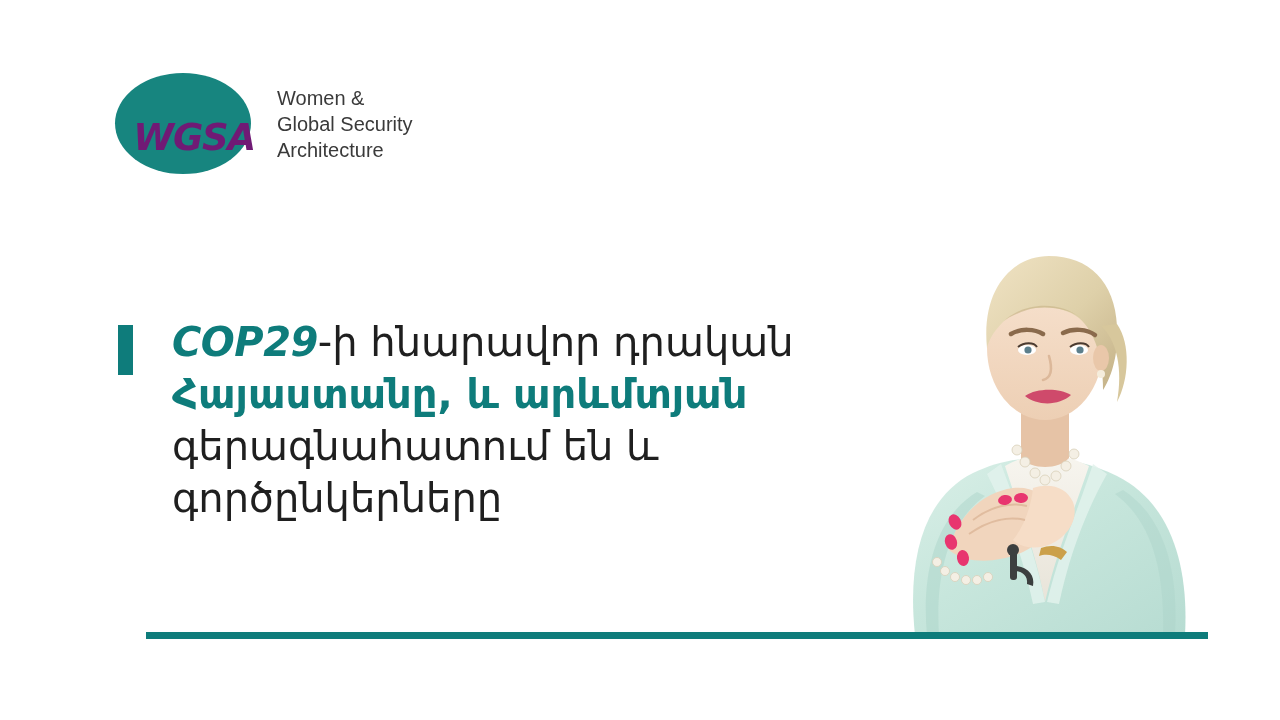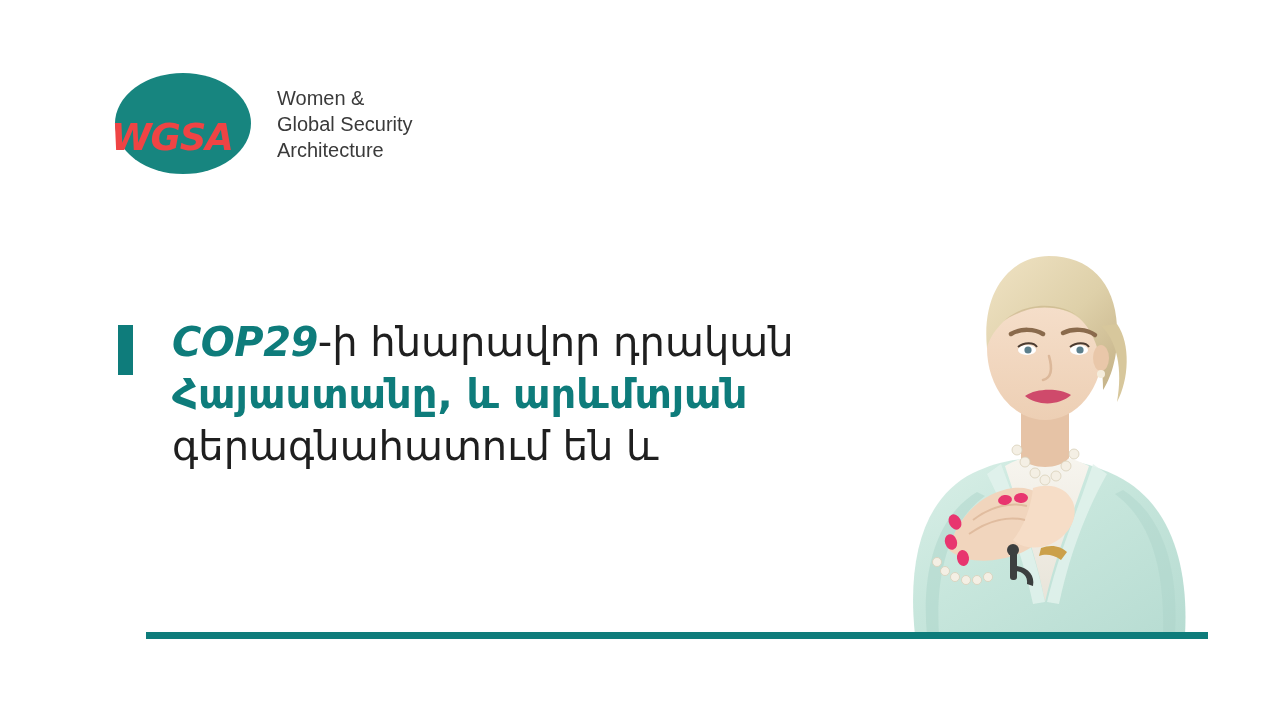--- a/index.html
+++ b/index.html
@@ -38,22 +38,22 @@
     width: 136px;
     height: 101px;
     background: #17857F;
     border-radius: 50% / 50%;
   }
   #logo-wordmark {
     position: absolute;
     left: -4px;
     top: 46px;
     width: 144px;
-    text-align: left;
-    color: #ef4444;
+    text-align: right;
+    color: #701a75;
     font-family: "DejaVu Sans", "Liberation Sans", sans-serif;
     font-size: 37px;
     font-weight: 700;
     font-style: italic;
     letter-spacing: -1.2px;
     line-height: 1;
   }
   #logo-lockup-text {
     position: absolute;
     left: 162px;
@@ -140,20 +140,21 @@
   </div>
 
   <div id="headline-accent-bar"></div>
 
   <div id="headline">
     <span class="ln">
       <span class="brand">COP29</span><span>-ի հնարավոր դրական</span>
     </span>
     <span class="ln accent">Հայաստանը, և արևմտյան</span>
     <span class="ln">գերագնահատում են և</span>
+    <span class="ln">գործընկերները</span>
   </div>
 
   <div id="presenter-photo">
     <svg width="400" height="405" viewBox="0 0 400 405" xmlns="http://www.w3.org/2000/svg" aria-hidden="true">
       <defs>
         <linearGradient id="jacketG" x1="0" y1="0" x2="1" y2="1">
           <stop offset="0%" stop-color="#d9efe7"></stop>
           <stop offset="45%" stop-color="#c7e6dc"></stop>
           <stop offset="100%" stop-color="#b7dcd2"></stop>
         </linearGradient>

